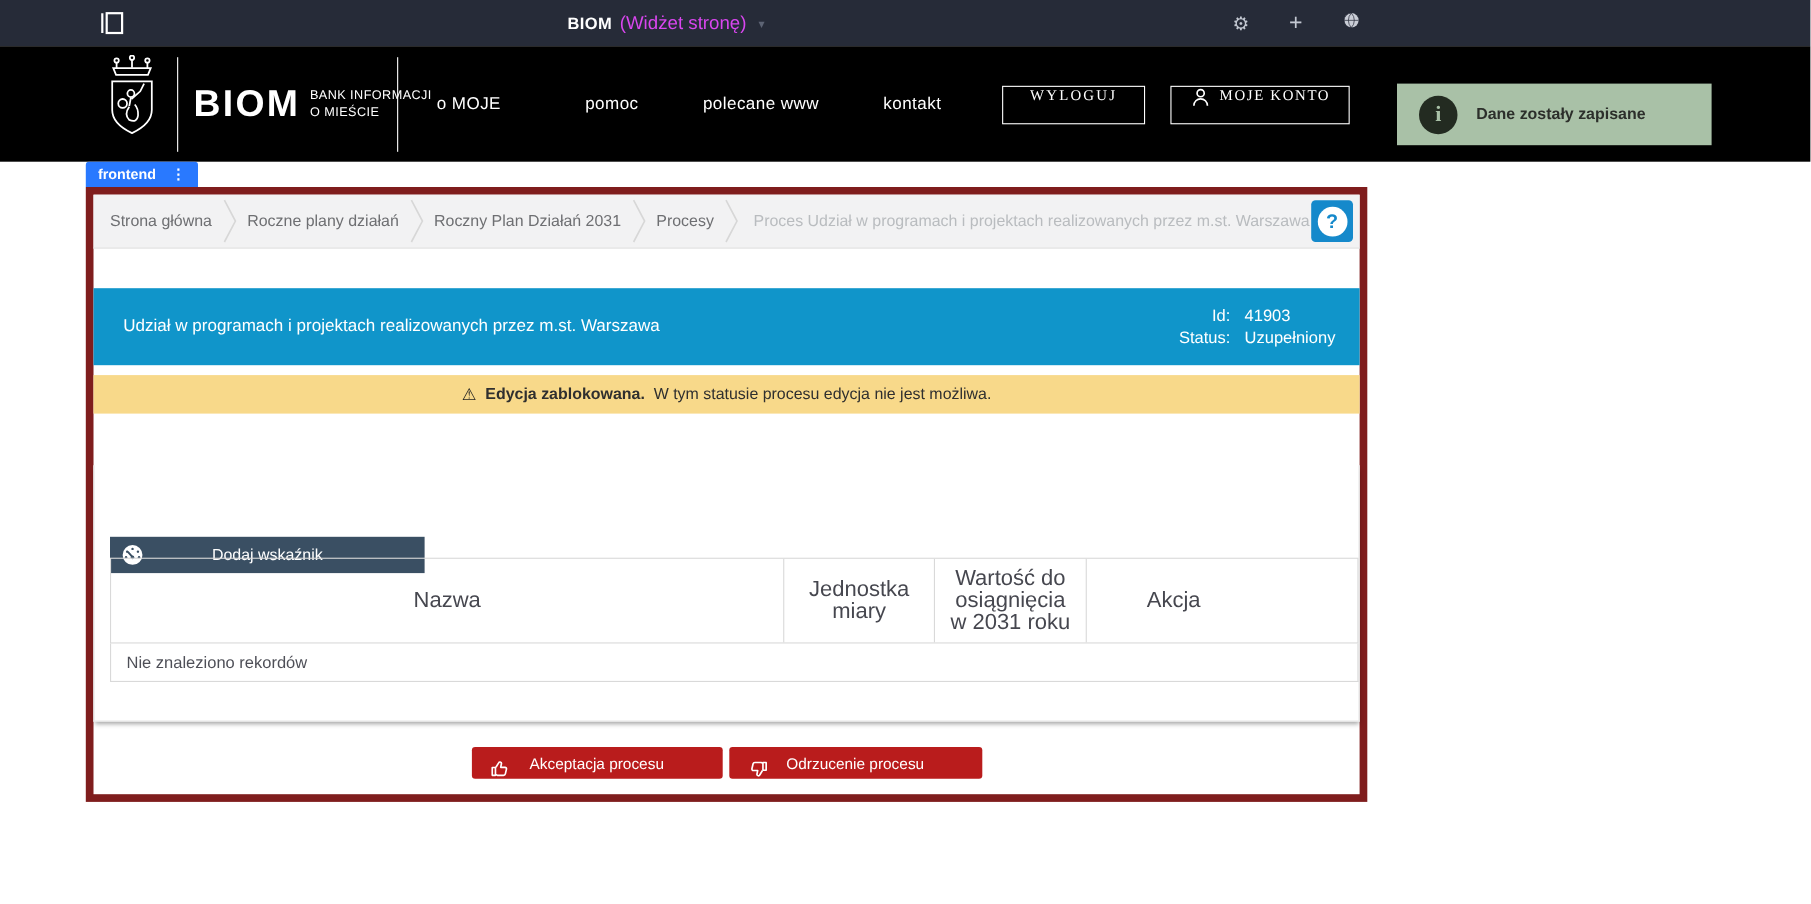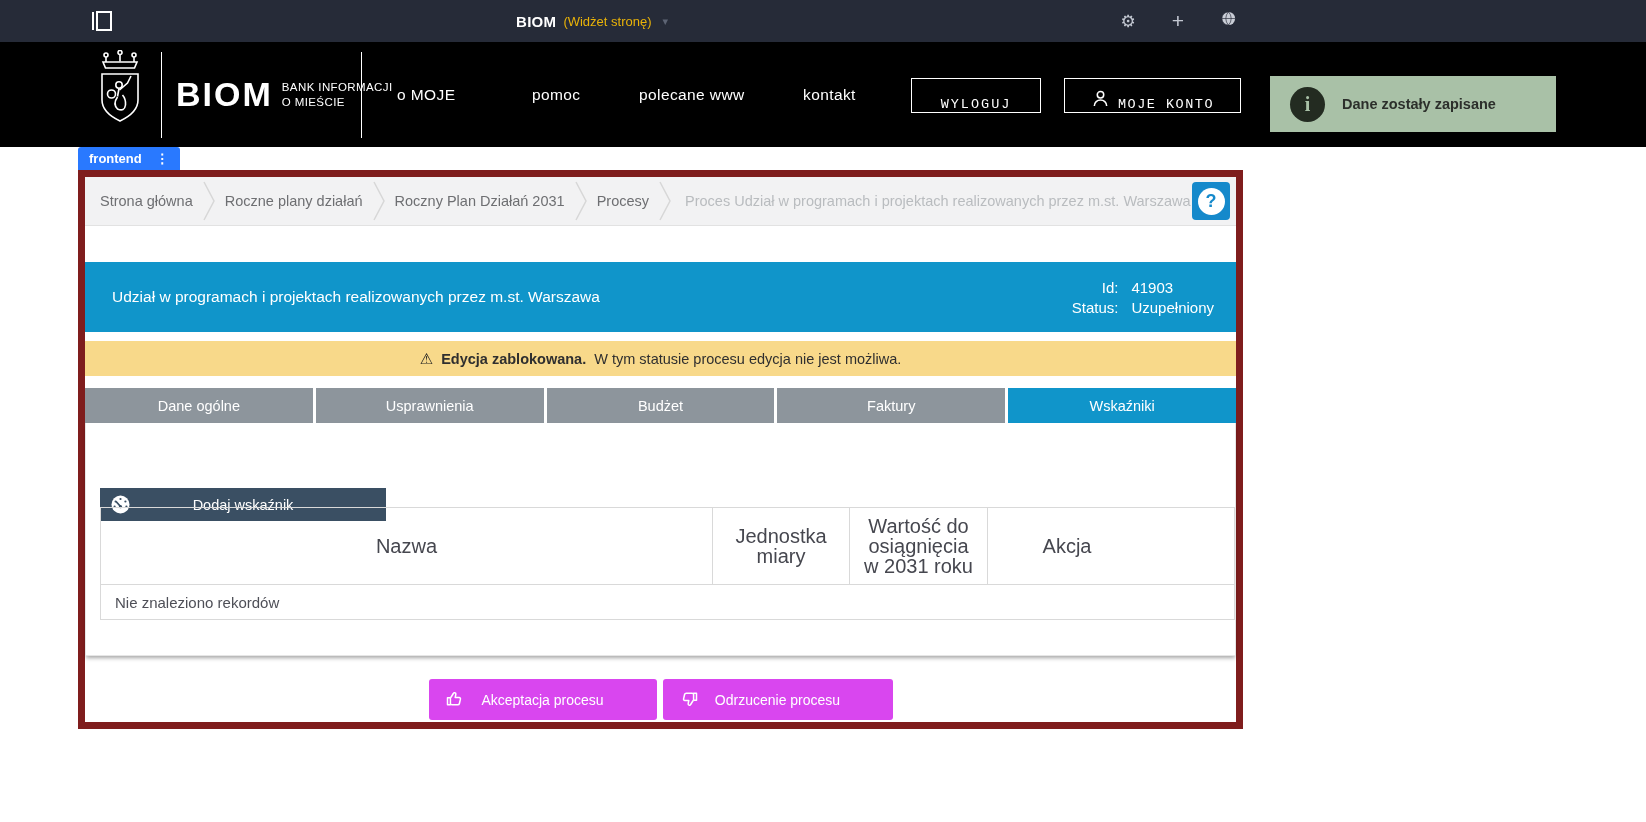--- a/index.html
+++ b/index.html
@@ -4,36 +4,36 @@
 <style>
   * { margin:0; padding:0; box-sizing:border-box; }
   html,body { background:#ffffff; }
   body { font-family:"Liberation Sans", sans-serif; width:1646px; height:822px; position:relative; overflow:hidden; }
 
   
   .topbar { position:absolute; left:0; top:0; width:1646px; height:42px; background:#262b38; }
   .topbar .toggle { position:absolute; left:90px; top:9px; width:24px; height:24px; cursor:pointer; }
   .topbar-center { position:absolute; left:516px; top:0; height:42px; display:flex; align-items:center; gap:7px; }
   .topbar-center .app { color:#ffffff; font-weight:bold; font-size:15px; letter-spacing:0.3px; }
-  .topbar-center .ctx { color:#eab308; font-size:13px; }
+  .topbar-center .ctx { color:#d946ef; font-size:17px; }
   .topbar-center .caret { color:#5d6474; font-size:11px; margin-left:4px; }
   .topbar-right { position:absolute; left:1118px; top:0; height:42px; display:flex; align-items:center; gap:30px; color:#c3c8d2; }
   .topbar-right .tb-ic { font-size:17px; cursor:pointer; width:20px; text-align:center; }
   .topbar-right .tb-plus { font-size:21px; font-weight:300; }
 
   
   .appheader { position:absolute; left:0; top:42px; width:1646px; height:105px; background:#000000; }
   .crest { position:absolute; left:90px; top:8px; width:60px; text-align:center; }
   .crest .city { color:#ffffff; font-size:11px; margin-top:18px; letter-spacing:0.5px; }
   .hdr-divider { position:absolute; top:10px; width:1px; height:86px; background:#ffffff; }
   .wordmark { position:absolute; left:176px; top:0; height:105px; display:flex; align-items:center; gap:9px; }
   .wordmark .wm-title { color:#fff; font-size:34px; font-weight:bold; letter-spacing:2px; }
   .wordmark .wm-sub { color:#fff; font-size:11.5px; line-height:1.3; letter-spacing:0.4px; }
   .mainnav a { position:absolute; top:0; height:105px; display:flex; align-items:center; color:#ffffff; font-size:15.5px; letter-spacing:0.4px; text-decoration:none; cursor:pointer; }
-  .hdr-btn { position:absolute; top:36px; height:35px; border:1px solid #ffffff; background:transparent; color:#ffffff; font-family:Liberation Mono, monospace; font-size:13.5px; letter-spacing:2px; display:flex; align-items:flex-end; justify-content:center; gap:8px; cursor:pointer; }
+  .hdr-btn { position:absolute; top:36px; height:35px; border:1px solid #ffffff; background:transparent; color:#ffffff; font-family:Liberation Serif, serif; font-size:13.5px; letter-spacing:2px; display:flex; align-items:flex-start; justify-content:center; gap:8px; cursor:pointer; }
   .toast { position:absolute; left:1270px; top:34px; width:286px; height:56px; background:#a9c1a7; display:flex; align-items:center; padding-left:20px; gap:17px; }
   .toast .info-circle { width:35px; height:35px; border-radius:50%; background:#232b21; color:#a9c1a7; font-family:"Liberation Serif", serif; font-weight:bold; font-size:20px; display:flex; align-items:center; justify-content:center; }
   .toast .toast-text { color:#2c2f2b; font-size:14.5px; font-weight:bold; }
 
   
   .widget-badge { position:absolute; left:78px; top:147px; height:23px; background:#2979ff; border-radius:3px 3px 0 0; display:inline-flex; align-items:center; padding:0 11px; gap:14px; cursor:pointer; }
   .widget-badge .wb-label { color:#ffffff; font-size:13px; font-weight:bold; }
   .widget-badge .wb-dots { color:#ffffff; font-size:13px; font-weight:bold; letter-spacing:0; cursor:pointer; }
 
   
@@ -68,21 +68,21 @@
   .add-btn { position:absolute; left:14px; top:17px; width:286px; height:33px; background:#3a4f63; border:none; color:#ffffff; font-family:inherit; font-size:14.5px; cursor:pointer;margin-top:48px; }
   .add-btn .btn-ic { position:absolute; left:10px; top:6px; }
   .grid-table { position:absolute; left:14px; top:84px; width:1135px; }
   .gt-head { display:grid; grid-template-columns:612px 137px 138px 158px 90px; border:1px solid #d9d9d9; }
   .gt-th { min-height:76px; display:flex; align-items:center; justify-content:center; text-align:center; color:#46474f; font-size:20px; line-height:20px; padding:6px 10px; border-right:1px solid #d9d9d9; }
   .gt-th:last-child { border-right:none; }
   .gt-empty { border:1px solid #d9d9d9; border-top:none; height:35px; display:flex; align-items:center; padding-left:14px; color:#4e4f57; font-size:15px; }
 
   
   .footer-actions { position:absolute; left:0; top:502px; width:100%; display:flex; justify-content:center; gap:6px; }
-  .proc-btn { position:relative; width:228px; height:41px; background:#d946ef; border:none; border-radius:3px; color:#ffffff; font-family:inherit; font-size:14px; cursor:pointer; }
+  .proc-btn { position:relative; width:228px; height:29px; background:#b91c1c; border:none; border-radius:3px; color:#ffffff; font-family:inherit; font-size:14px; cursor:pointer; }
   .proc-btn .btn-ic { position:absolute; left:16px; top:10px; }
 </style>
 </head>
 <body>
 
 <div class="topbar">
   <span class="toggle">
     <svg width="24" height="24" viewBox="0 0 24 24">
         <line x1="3" y1="3" x2="3" y2="21" stroke="#ffffff" stroke-width="2"></line>
         <rect x="7" y="3" width="14" height="18" fill="none" stroke="#ffffff" stroke-width="2"></rect>
@@ -140,21 +140,21 @@
     <a style="left:397px;">o MOJE</a>
     <a style="left:532px;">pomoc</a>
     <a style="left:639px;">polecane www</a>
     <a style="left:803px;">kontakt</a>
   </nav>
 
   <button class="hdr-btn" style="left:911px; width:130px;">
     <span>WYLOGUJ</span>
   </button>
 
-  <button class="hdr-btn" style="left:1064px; width:177px; letter-spacing:1.5px;">
+  <button class="hdr-btn" style="left:1064px; width:163px; letter-spacing:1.5px;">
     <span>
       <svg width="19" height="19" viewBox="0 0 20 20" fill="none" stroke="#ffffff" stroke-width="1.6">
           <circle cx="10" cy="6" r="3.4"></circle>
           <path d="M3.5 18c0-4 3-6.5 6.5-6.5s6.5 2.5 6.5 6.5"></path>
         </svg>
     </span>
     <span>MOJE KONTO</span>
   </button>
 
   <div class="toast">
@@ -209,27 +209,20 @@
       <span class="lbl">Status:</span>
       <span>Uzupełniony</span>
     </div>
   </div>
 
   <div class="warnbar">
     <span class="w-ic">⚠</span>
     <span><b>Edycja zablokowana.</b> <span>W tym statusie procesu edycja nie jest możliwa.</span></span>
   </div>
 
-  <div class="tabs">
-    <div class="tab">Dane ogólne</div>
-    <div class="tab">Usprawnienia</div>
-    <div class="tab">Budżet</div>
-    <div class="tab">Faktury</div>
-    <div class="tab active">Wskaźniki</div>
-  </div>
 
   <div class="panel">
     <button class="add-btn">
       <span class="btn-ic">
         <svg width="21" height="21" viewBox="0 0 21 21">
             <circle cx="10.5" cy="10.5" r="9" fill="#ffffff"></circle>
             <circle cx="10.5" cy="5" r="1.1" fill="#3a4f63"></circle>
             <circle cx="5.6" cy="7.5" r="1.1" fill="#3a4f63"></circle>
             <circle cx="15.4" cy="7.5" r="1.1" fill="#3a4f63"></circle>
             <circle cx="4.6" cy="12.5" r="1.1" fill="#3a4f63"></circle>

